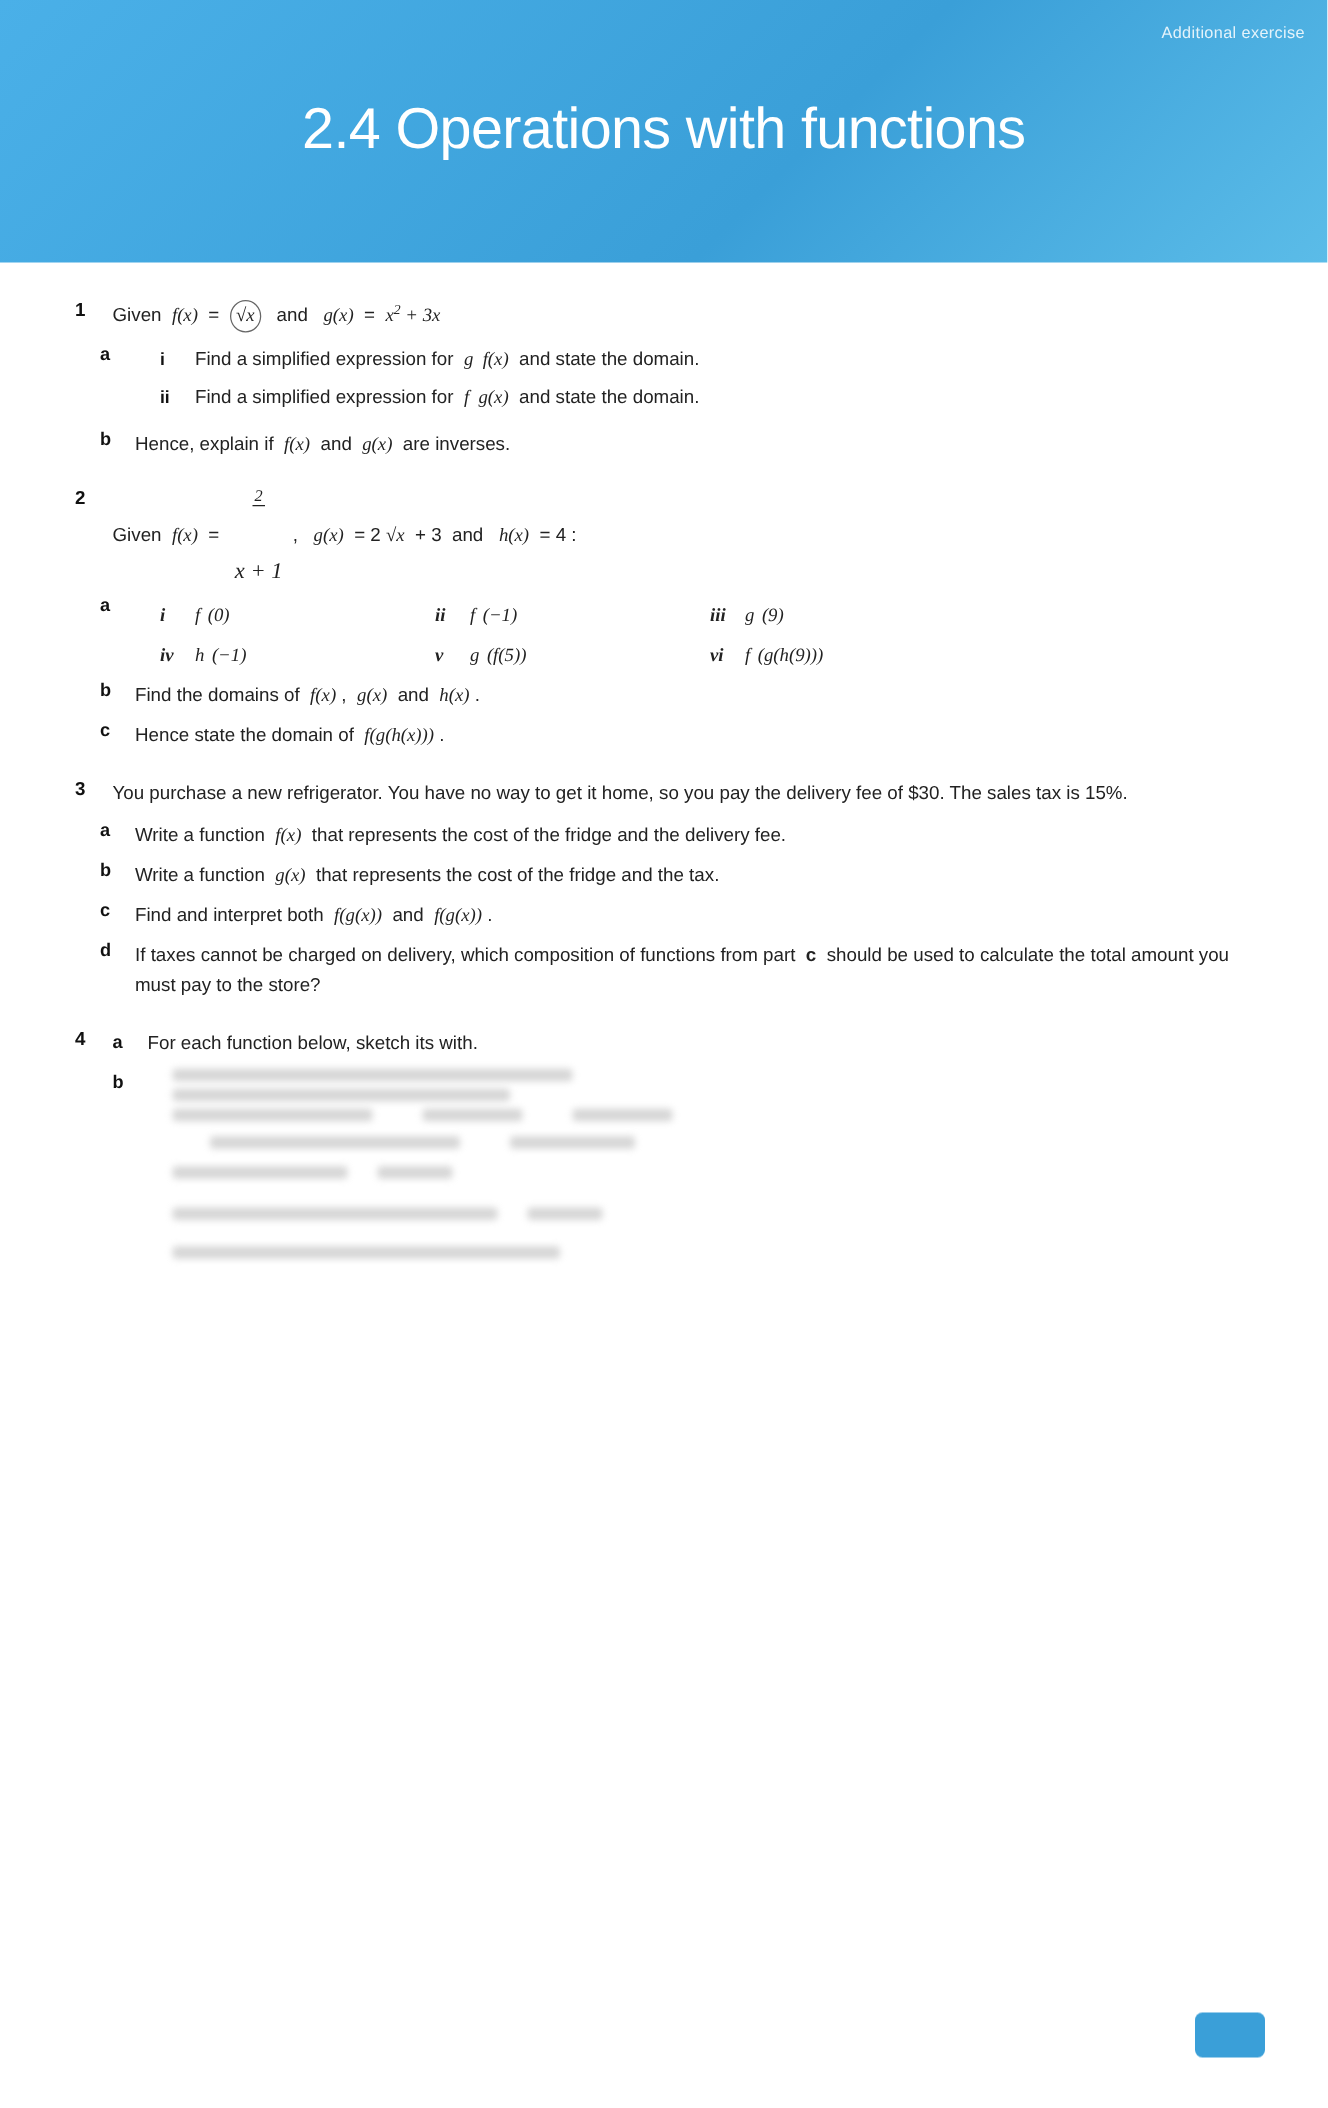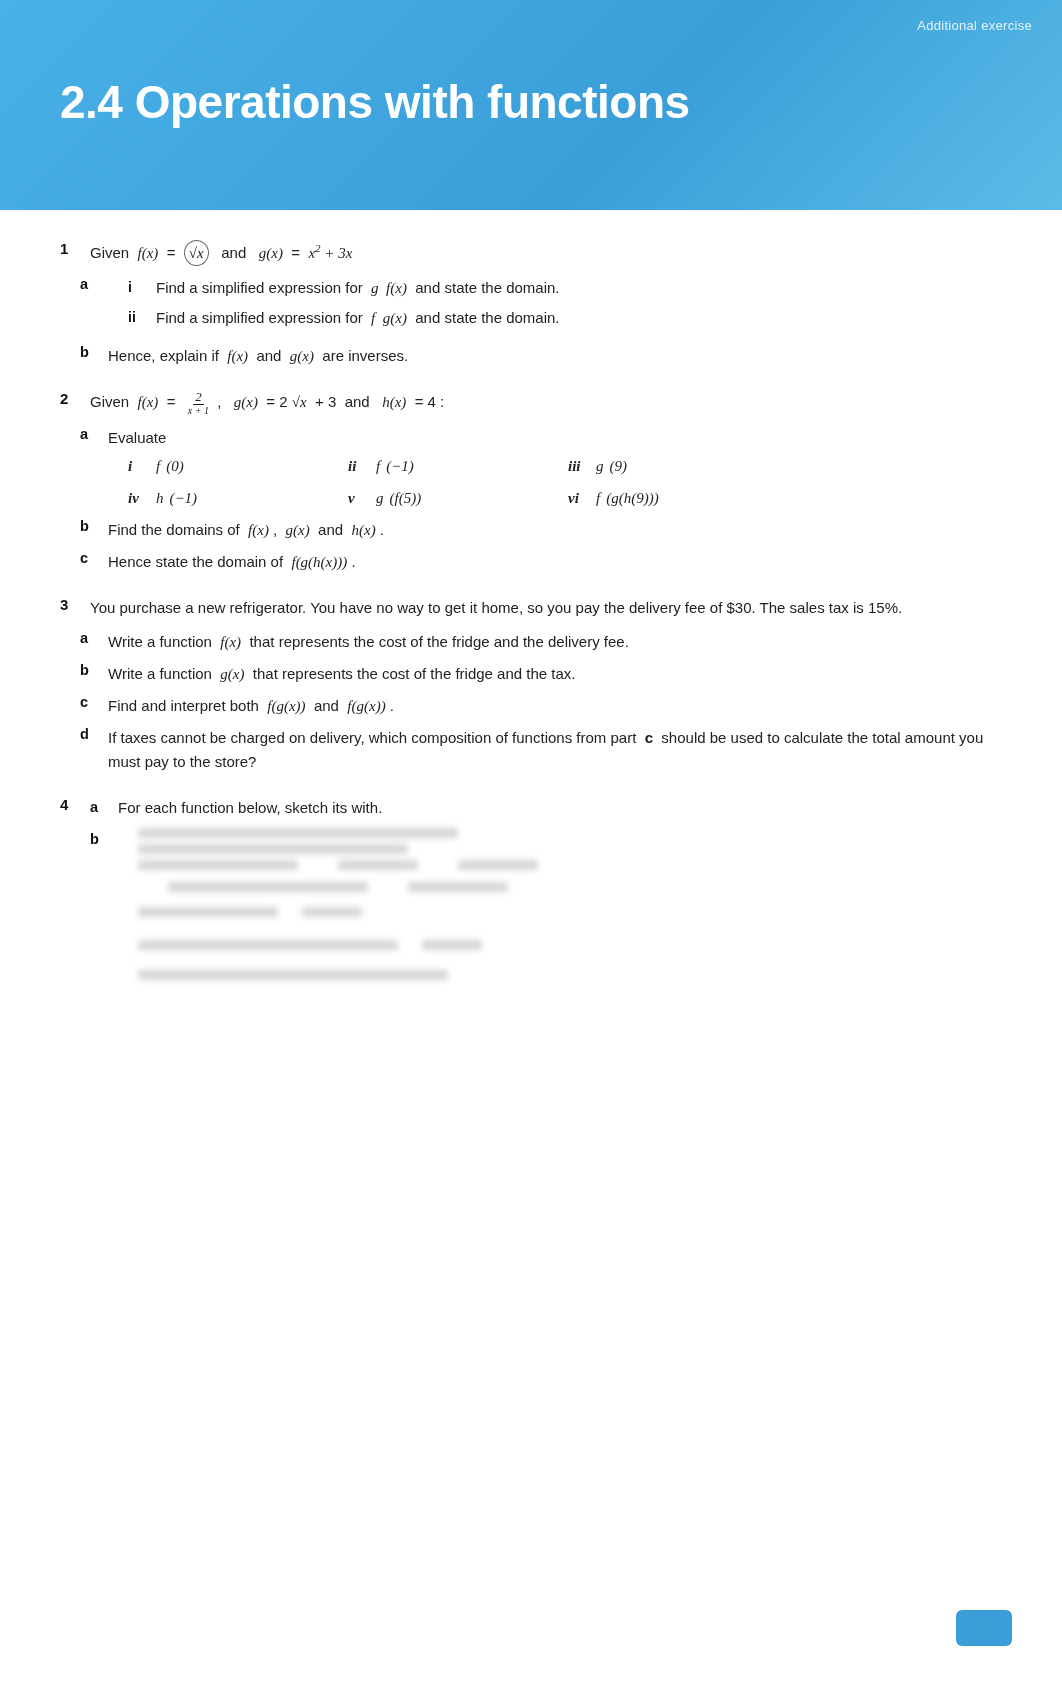--- a/index.html
+++ b/index.html
@@ -24,32 +24,33 @@
       position: relative;
       min-height: 210px;
       display: flex;
       flex-direction: column;
       justify-content: center;
     }
 
     .additional-exercise-label {
       position: absolute;
       top: 18px;
-      right: 30px;
+      right: 18px;
       color: rgba(255,255,255,0.85);
       font-size: 13px;
       letter-spacing: 0.3px;
     }
 
     .main-title {
       color: #ffffff;
       font-size: 46px;
-      font-weight: 700;
+      font-weight: 400;
       letter-spacing: -0.5px;
       margin-top: 4px;
+      text-align: center;
     }
 
     .content-area {
       padding: 30px 60px 60px 60px;
       background: #ffffff;
     }
 
     .question-block {
       margin-bottom: 22px;
     }
@@ -123,21 +124,22 @@
     }
 
     .fraction .num {
       border-bottom: 1px solid #222;
       padding: 0 2px;
       font-size: 13px;
     }
 
     .fraction .den {
       padding: 0 2px;
-      font-size: 10px;
+      font-size: 18px;
+      margin-top: 42px;
     }
 
     .circled {
       display: inline-block;
       border: 1.5px solid #666;
       border-radius: 50%;
       padding: 0 4px;
       font-style: italic;
       font-family: 'Times New Roman', Times, serif;
     }
@@ -279,21 +281,20 @@
         <span class="italic-math">√x</span>
         <span>&nbsp;+&nbsp;3&nbsp;&nbsp;and&nbsp;&nbsp;</span>
         <span class="italic-math">h</span><span class="italic-math">(x)</span>
         <span>&nbsp;=&nbsp;4&nbsp;:</span>
       </div>
     </div>
 
     <div class="sub-part">
       <span class="sub-label">a</span>
       <div class="sub-content">
-        <div>Evaluate</div>
         <div class="evaluate-grid">
           <div class="eval-item">
             <span class="eval-label"><b>i</b></span>
             <span class="italic-math">f</span>
               <span class="italic-math">(0)</span>
           </div>
           <div class="eval-item">
             <span class="eval-label"><b>ii</b></span>
             <span class="italic-math">f</span>
               <span class="italic-math">(−1)</span>

